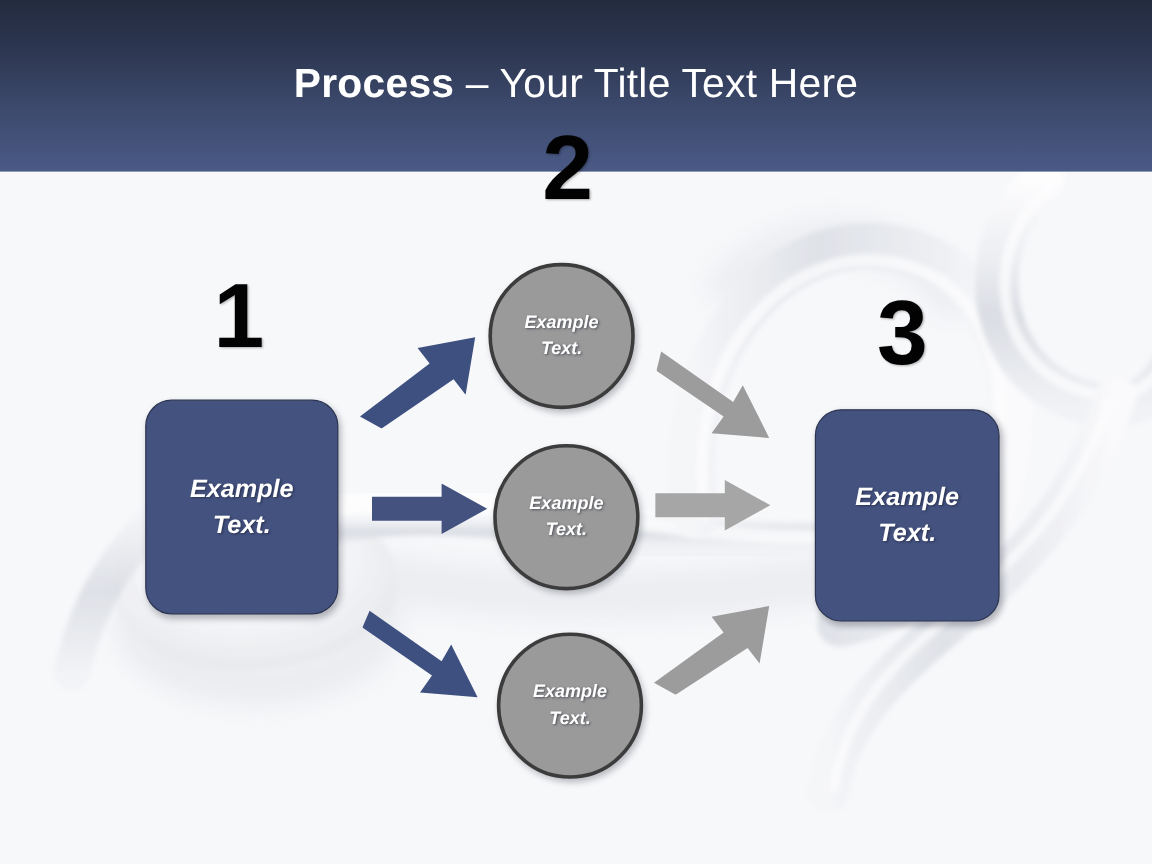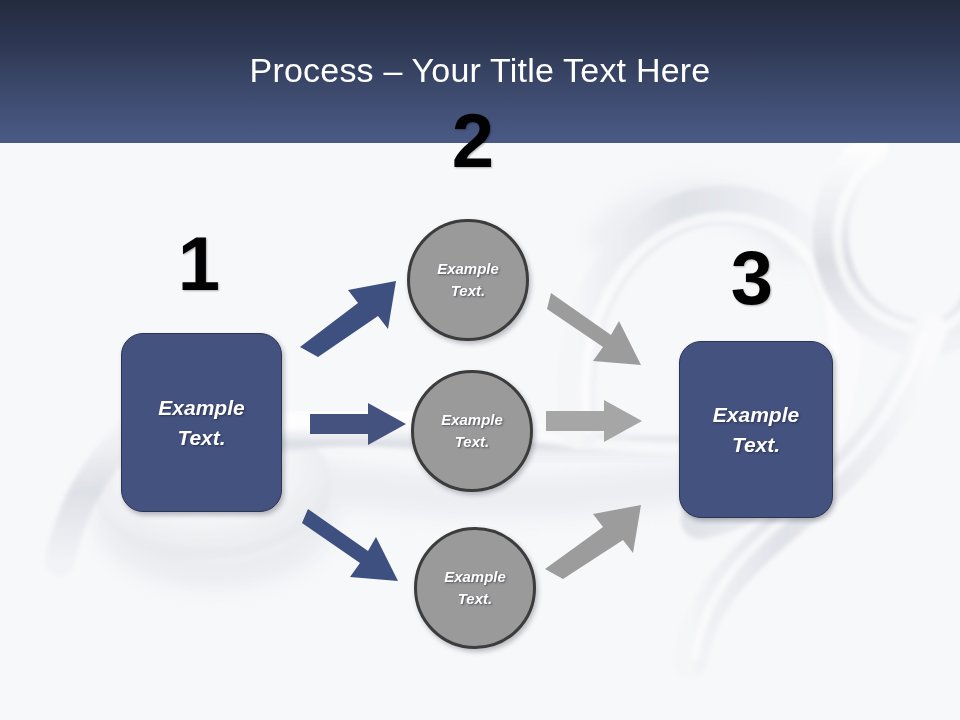--- a/index.html
+++ b/index.html
@@ -35,21 +35,21 @@
     left: 0;
     top: 50px;
     width: 960px;
     text-align: center;
     color: #ffffff;
     font-size: 34px;
     line-height: 40px;
     letter-spacing: 0.2px;
     white-space: nowrap;
   }
-  #title-text .strong { font-weight: normal; }
+  #title-text .strong { font-weight: bold; }
   #title-text .light  { font-weight: normal; margin-top: 24px; }
 
   
   .step-number {
     position: absolute;
     color: #020202;
     font-weight: bold;
     font-size: 76px;
     line-height: 76px;
     text-align: center;

